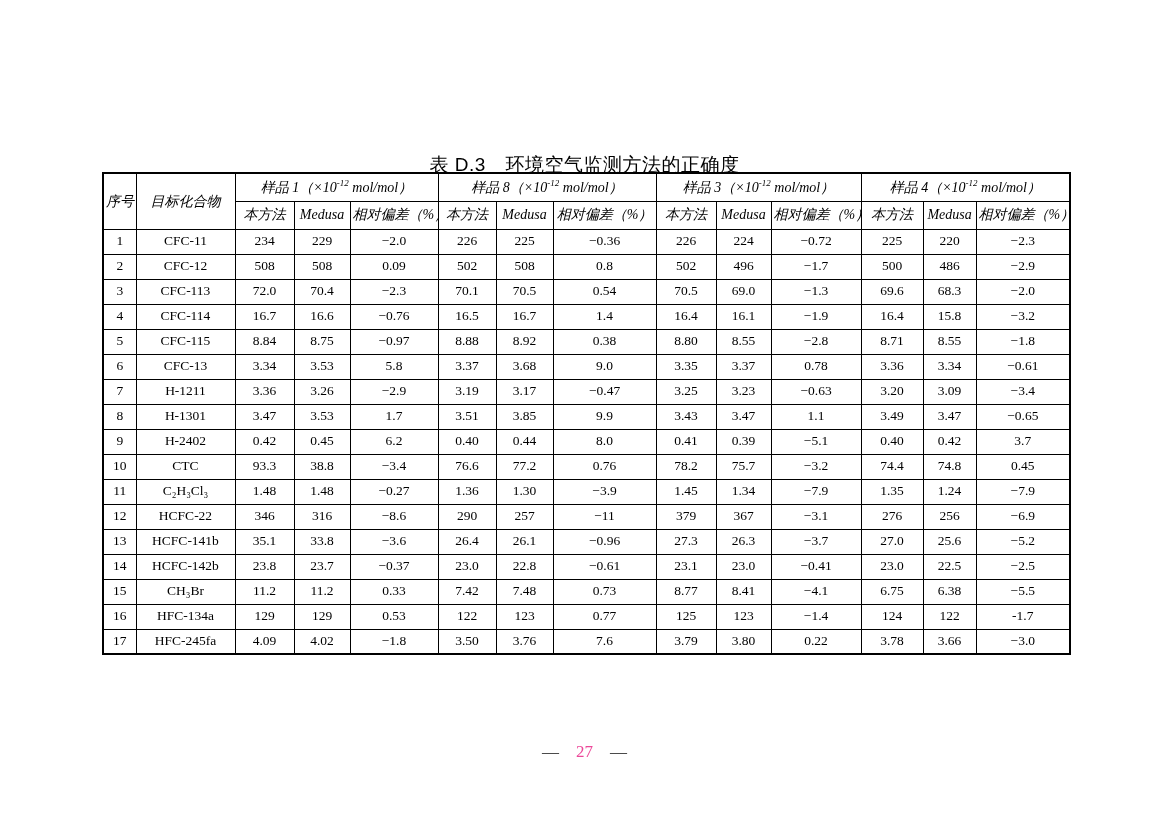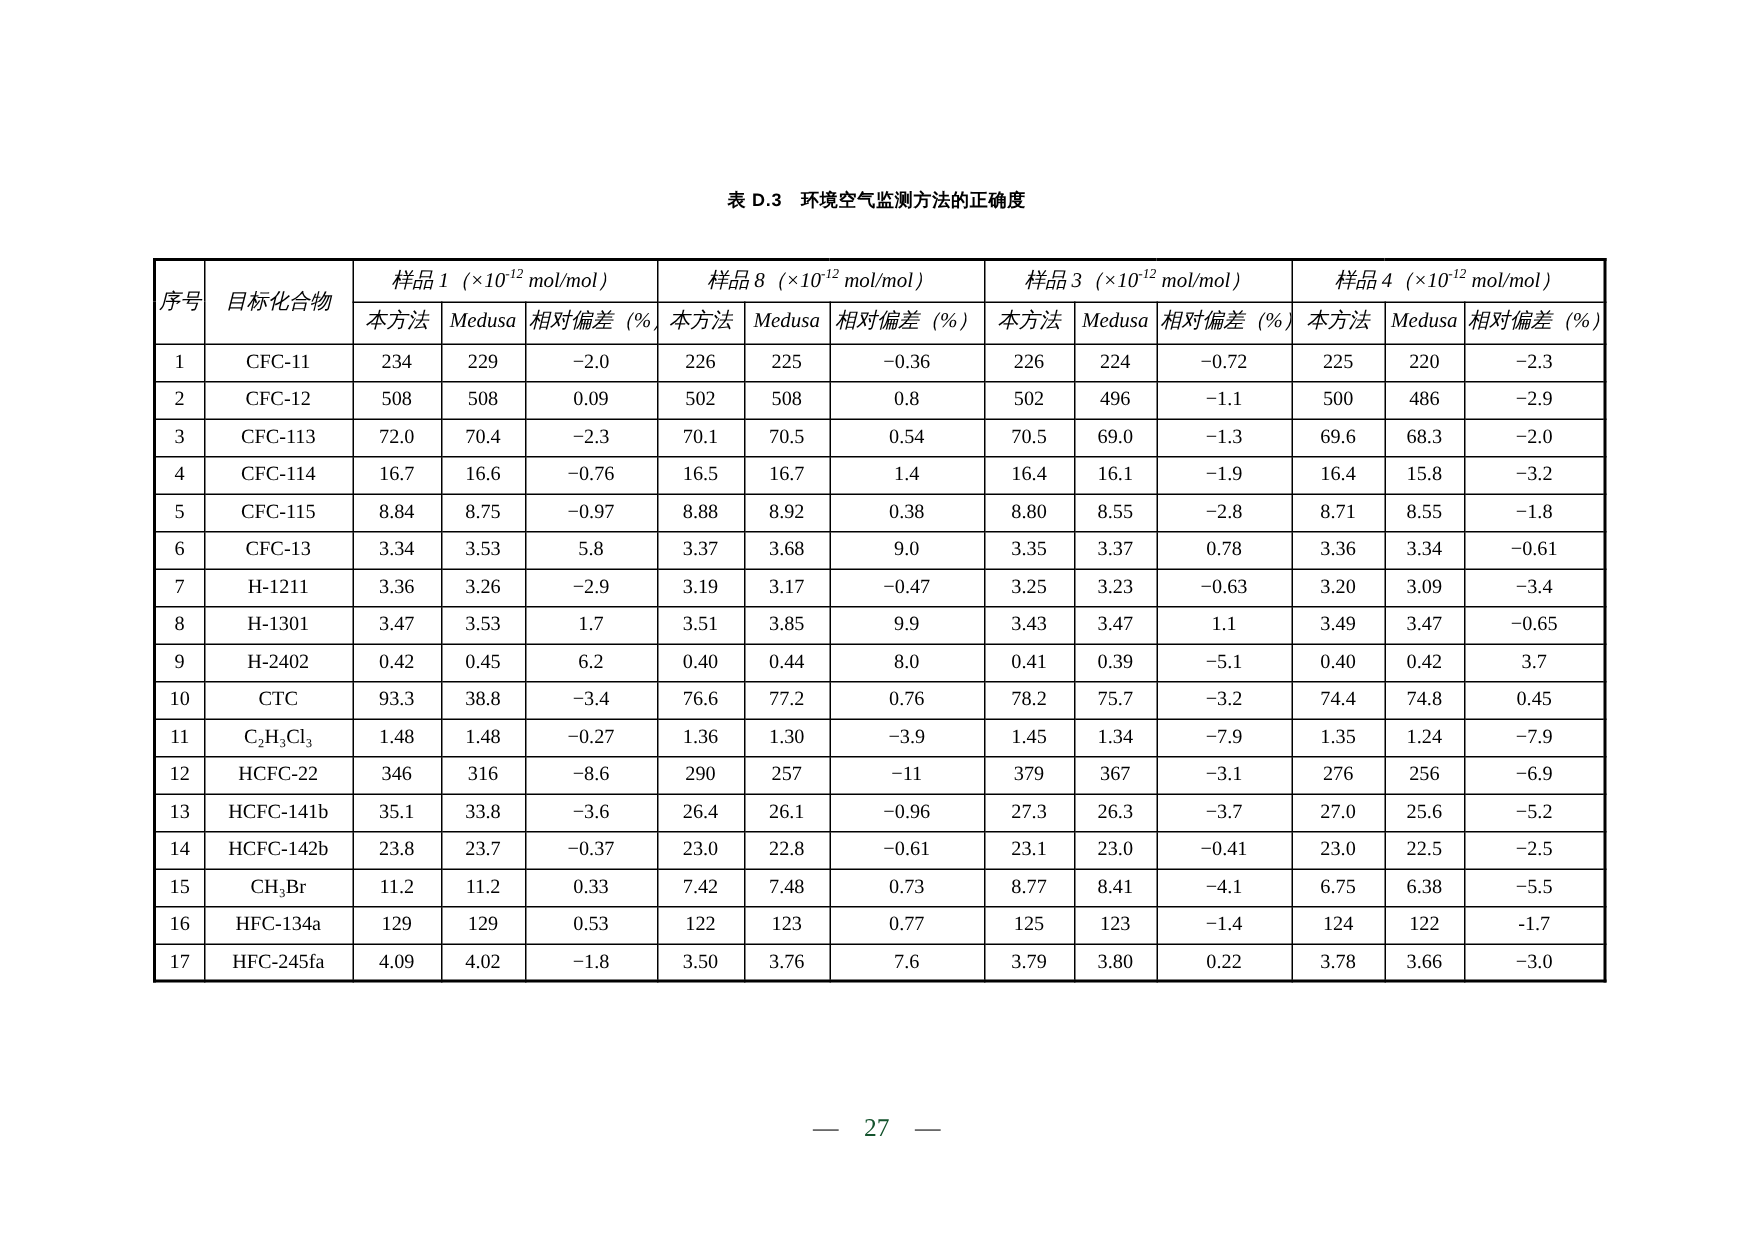--- a/index.html
+++ b/index.html
@@ -7,25 +7,25 @@
   body {
     width: 1169px; height: 826px;
     background: #ffffff;
     position: relative;
     font-family: "Liberation Serif", serif;
     color: #000;
     overflow: hidden;
   }
   .page-title {
     position: absolute;
-    top: 125px; left: 0; width: 100%;
+    top: 152px; left: 0; width: 100%;
     text-align: center;
     font-family: "Liberation Sans", sans-serif;
-    font-weight: 700;
-    font-size: 12px;
+    font-weight: 400;
+    font-size: 19px;
     letter-spacing: 0.5px;
   }
   table.data-table {
     position: absolute;
     left: 102px; top: 172px;
     border-collapse: collapse;
     table-layout: fixed;
     border: 2px solid #000;
     width: 967px;
   }
@@ -44,21 +44,21 @@
   .data-table tbody td { height: 25px; }
   sup.exp { font-size: 9px; vertical-align: super; line-height: 0; }
   .page-footer {
     position: absolute;
     top: 742px; left: 0; width: 100%;
     display: flex; justify-content: center; align-items: center;
     gap: 17px;
     font-size: 17px;
     color: #2a2a2a;
   }
-  .page-footer .num { color: #14532d; }
+  .page-footer .num { color: #ec4899; }
 </style>
 </head>
 <body>
 
 <div class="page-title">表 D.3　环境空气监测方法的正确度</div>
 
 <table class="data-table">
   <colgroup>
     <col style="width:33px">
       <col style="width:99px">
@@ -120,21 +120,21 @@
         <td>2</td>
         <td>CFC-12</td>
         <td>508</td>
         <td>508</td>
         <td>0.09</td>
         <td>502</td>
         <td>508</td>
         <td>0.8</td>
         <td>502</td>
         <td>496</td>
-        <td>−1.1</td>
+        <td>−1.7</td>
         <td>500</td>
         <td>486</td>
         <td>−2.9</td>
       </tr>
       <tr>
         <td>3</td>
         <td>CFC-113</td>
         <td>72.0</td>
         <td>70.4</td>
         <td>−2.3</td>

